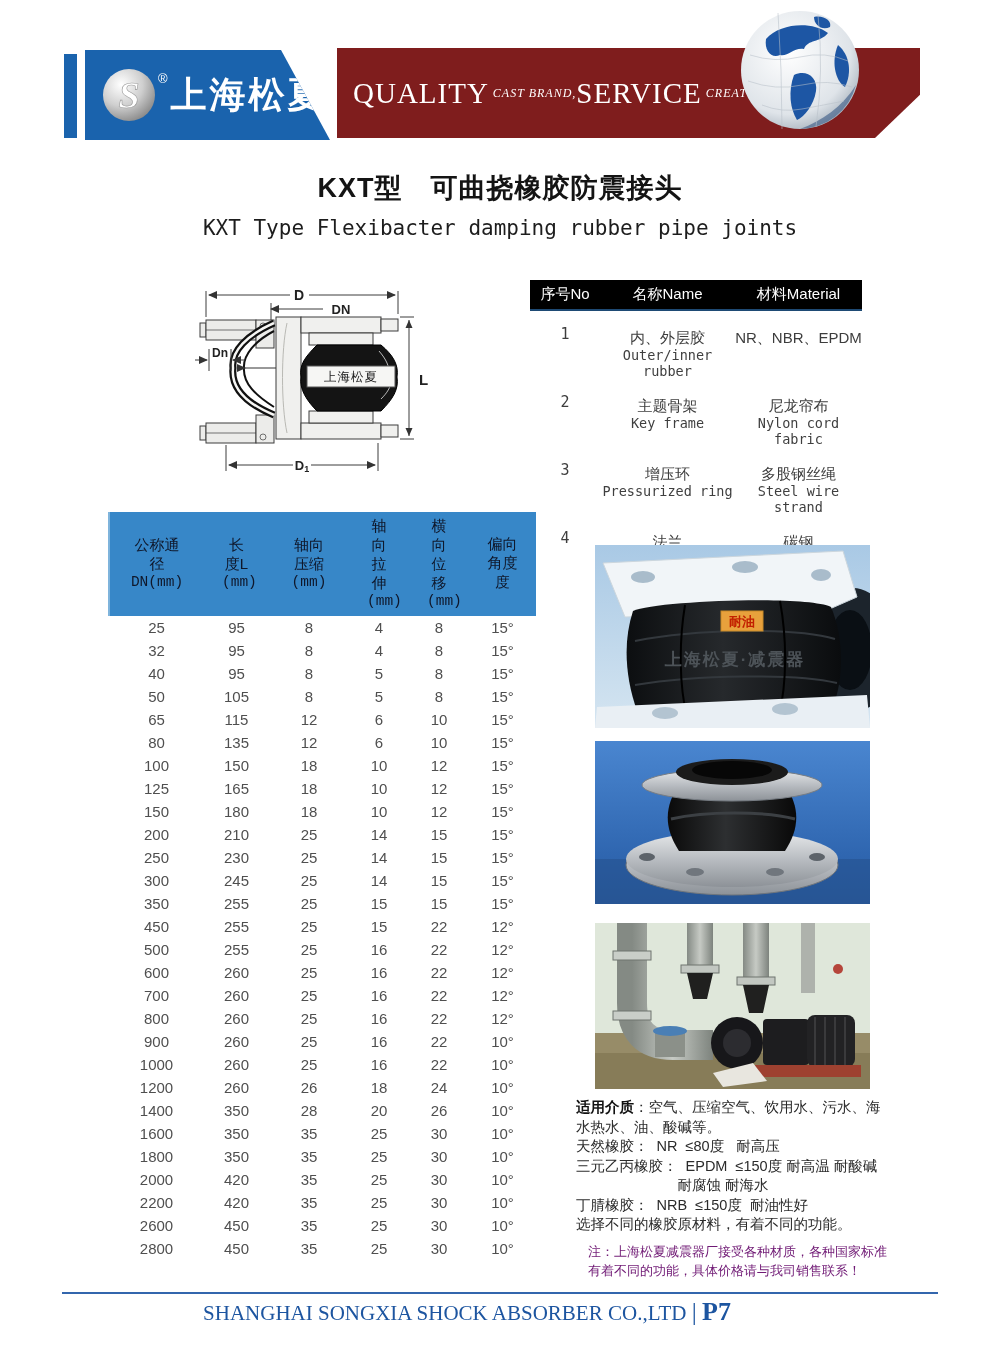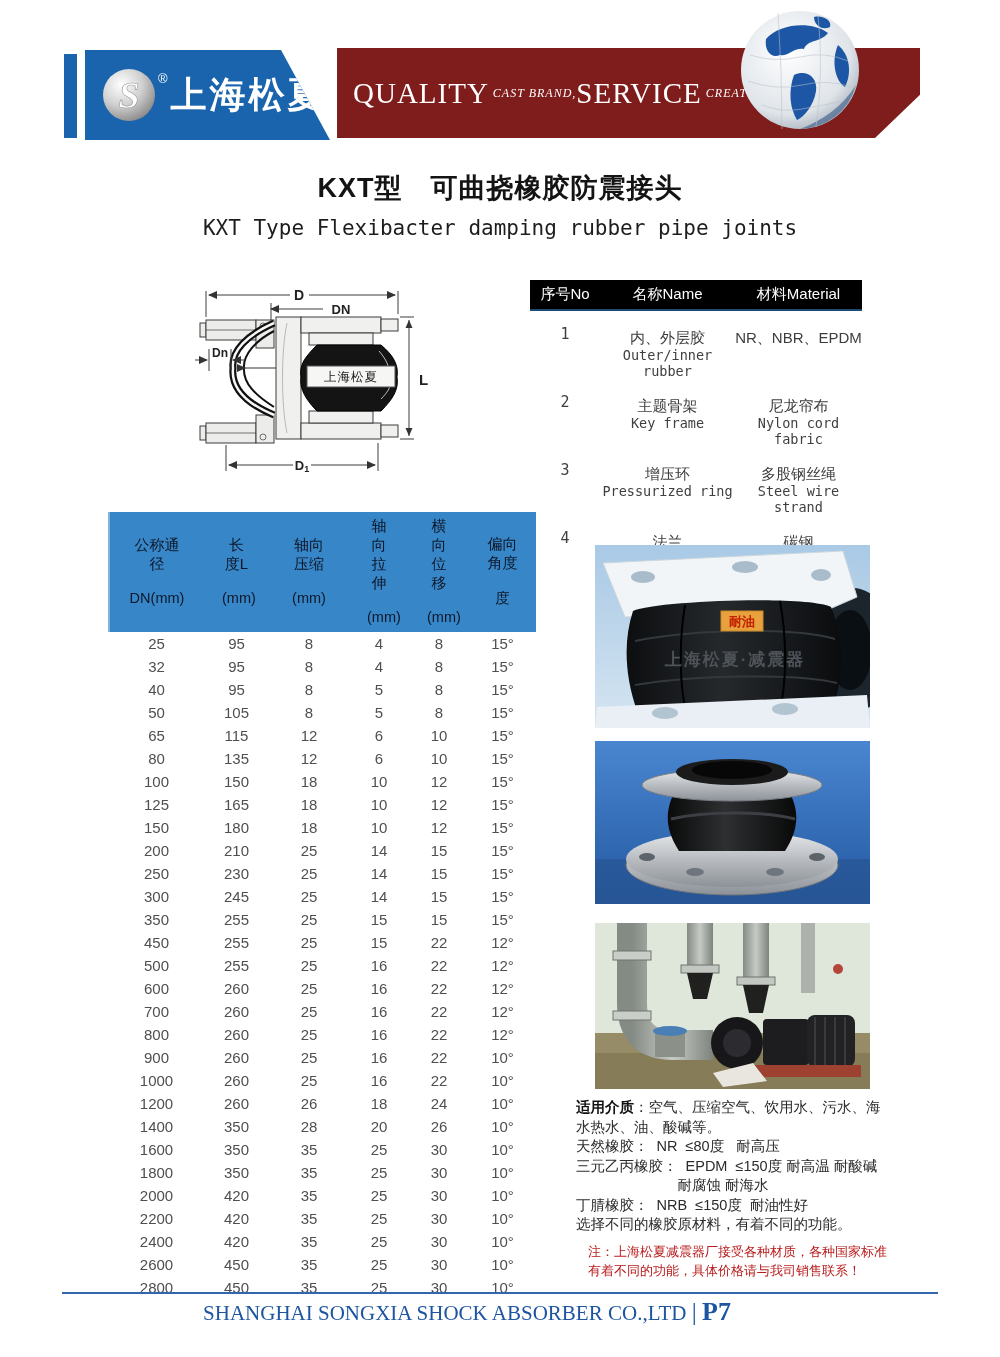--- a/index.html
+++ b/index.html
@@ -44,38 +44,38 @@
   .materials .no-cell { font-family:"DejaVu Sans Mono", monospace; font-size:15px; padding-top:14px; }
   .cn-line { font-size:15px; line-height:18px; }
   .en-line { font-size:13.5px; line-height:16px; color:#3f3f3f; font-family:"DejaVu Sans Mono", monospace; }
 
   
   .spec { position:absolute; left:108px; top:512px; width:427px;
           border-collapse:collapse; table-layout:fixed; }
   .spec thead th { background:#3787c8; color:#0f172a; font-weight:normal; font-size:15px;
                    padding:5px 18px 7px; border-left:2px solid #7fb4dc; }
   .spec thead th + th { border-left:none; }
-  .spec thead .h2 { font-size:14.5px; margin-top:16px; }
+  .spec thead .h2 { font-size:14.5px; margin-top:0;font-family:Liberation Mono, monospace; }
   .spec tbody td { text-align:center; font-size:15px; color:#4f4f4f; height:23px;
                    line-height:23px; padding:0; }
 
   
   .photo { position:absolute; left:595px; width:275px; overflow:hidden;text-align:right; }
   .photo svg { display:block; }
   .photo1 { top:545px; height:183px; }
   .photo2 { top:741px; height:163px; }
   .photo3 { top:923px; height:166px; }
 
   
   .media { position:absolute; left:576px; top:1098px; width:316px; font-size:14.5px;
            color:#2b2b2b; line-height:19.5px; }
   .media p { white-space:pre-wrap; }
   .media b { font-weight:bold; color:#111; }
   .note { position:absolute; left:588px; top:1243px; width:318px; font-size:13px;
-          color:#b91c1c; line-height:18.5px; }
+          color:#701a75; line-height:18.5px; }
 
   
   .footer-line { position:absolute; left:62px; top:1292px; width:876px; border-top:2px solid #3366ad; }
   .footer-text { position:absolute; top:1297px; left:0; width:100%; text-align:center;
                  color:#1d55a0; font-family:"Liberation Serif", serif; font-size:21px;
                  transform:translateX(-33px); white-space:pre; }
   .footer-sep { font-size:25px; }
   .footer-page { font-size:26px; font-weight:bold; }
 </style>
 </head>
@@ -519,28 +519,20 @@
         </tr>
         <tr>
           <td>2200</td>
           <td>420</td>
           <td>35</td>
           <td>25</td>
           <td>30</td>
           <td>10°</td>
         </tr>
         <tr>
-          <td>2400</td>
-          <td>420</td>
-          <td>35</td>
-          <td>25</td>
-          <td>30</td>
-          <td>10°</td>
-        </tr>
-        <tr>
           <td>2600</td>
           <td>450</td>
           <td>35</td>
           <td>25</td>
           <td>30</td>
           <td>10°</td>
         </tr>
         <tr>
           <td>2800</td>
           <td>450</td>

